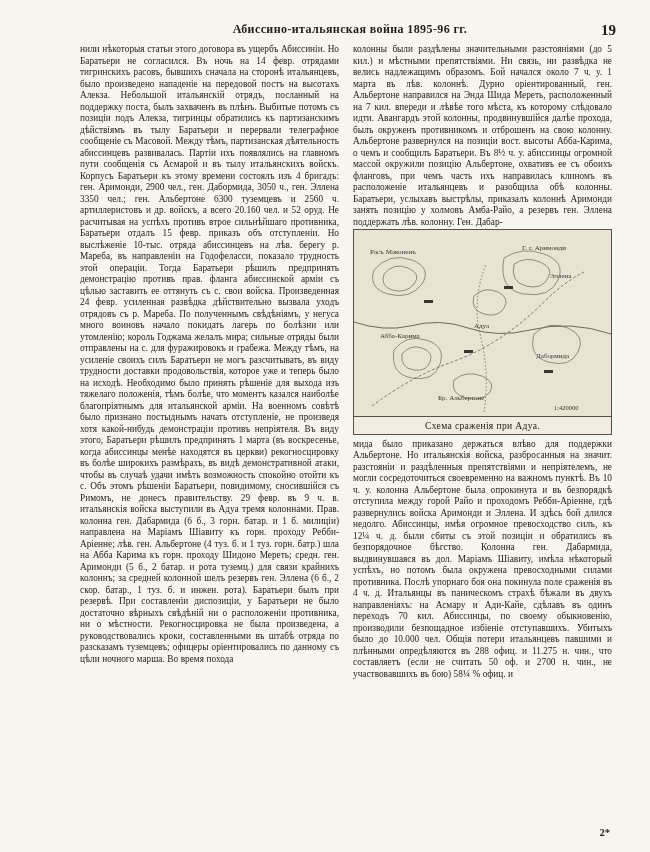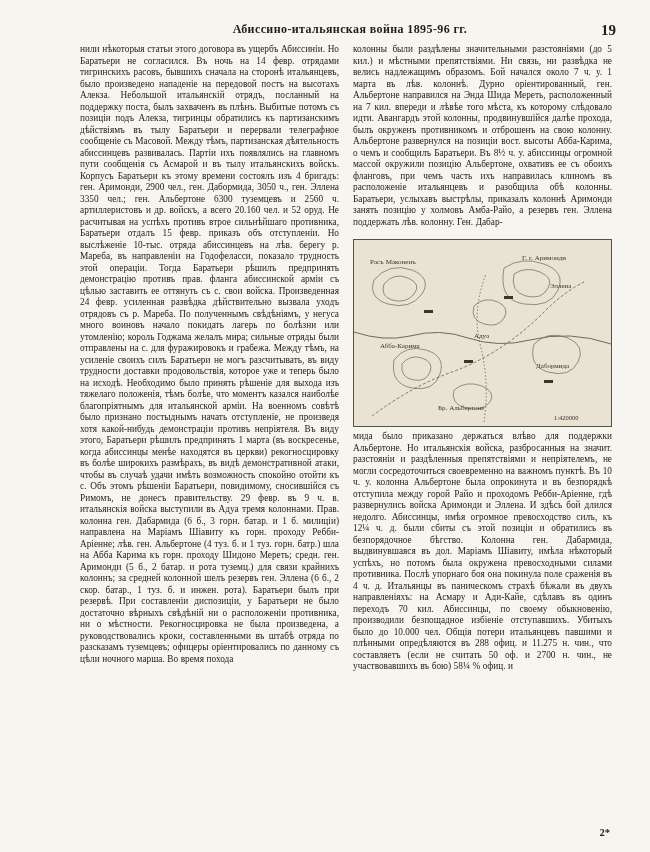--- a/index.html
+++ b/index.html
@@ -24,21 +24,21 @@
   .columns {
     position:absolute; top:44px; left:80px; width:532px;
     display:flex; gap:14px;
   }
   .col {
     width:259px; text-align:justify;
     font-size:9.3px; line-height:11.5px;
     word-spacing:0.2px;
   }
   .body-text { text-align:justify; }
-  .figure { margin:11px 0 4px 0; }
+  .figure { margin:1px 0 4px 0; }
   .map-box {
     border:1px solid #565047; background:#e9e3d3;
     height:186px; position:relative; overflow:hidden;
   }
   .map-box svg { display:block; width:100%; height:100%; }
   .map-caption {
     border:1px solid #565047; border-top:none;
     background:#f1ecdf; text-align:center;
     font-size:9.6px; padding:3px 0 2px 0; letter-spacing:0.3px;
   }
@@ -96,20 +96,21 @@
             <text class="map-label" x="16" y="24" font-size="7">Расъ Маконенъ</text>
             <text class="map-label" x="168" y="20" font-size="7">Г. г. Аримонди</text>
             <text class="map-label" x="196" y="48" font-size="7">Эллена</text>
             <text class="map-label" x="26" y="108" font-size="7">Абба-Карима</text>
             <text class="map-label" x="120" y="98" font-size="7">Адуа</text>
             <text class="map-label" x="84" y="170" font-size="7">Бр. Альбертоне</text>
             <text class="map-label" x="182" y="128" font-size="7">Дабормида</text>
             <text class="map-label" x="200" y="180" font-size="6.5">1:420000</text>
           </svg>
         </div>
+        <div class="map-caption">Схема сраженія при Адуа.</div>
       </div>
 
       <div class="body-text">мида было приказано держаться влѣво для поддержки Альбертоне. Но итальянскія войска, разбросанныя на значит. разстояніи и раздѣленныя препятствіями и непріятелемъ, не могли сосредоточиться своевременно на важномъ пунктѣ. Въ 10 ч. у. колонна Альбертоне была опрокинута и въ безпорядкѣ отступила между горой Райо и проходомъ Ребби-Аріенне, гдѣ развернулись войска Аримонди и Эллена. И здѣсь бой длился недолго. Абиссинцы, имѣя огромное превосходство силъ, къ 12¼ ч. д. были сбиты съ этой позиціи и обратились въ безпорядочное бѣгство. Колонна ген. Дабармида, выдвинувшаяся въ дол. Маріамъ Шіавиту, имѣла нѣкоторый успѣхъ, но потомъ была окружена превосходными силами противника. Послѣ упорнаго боя она покинула поле сраженія въ 4 ч. д. Итальянцы въ паническомъ страхѣ бѣжали въ двухъ направленіяхъ: на Асмару и Ади-Кайе, сдѣлавъ въ одинъ переходъ 70 кил. Абиссинцы, по своему обыкновенію, производили безпощадное избіеніе отступавшихъ. Убитыхъ было до 10.000 чел. Общія потери итальянцевъ павшими и плѣнными опредѣляются въ 288 офиц. и 11.275 н. чин., что составляетъ (если не считать 50 оф. и 2700 н. чин., не участвовавшихъ въ бою) 58¼ % офиц. и</div>
     </div>
 
   </div>
 
   <div class="footer-mark">2*</div>
 
 </div>

